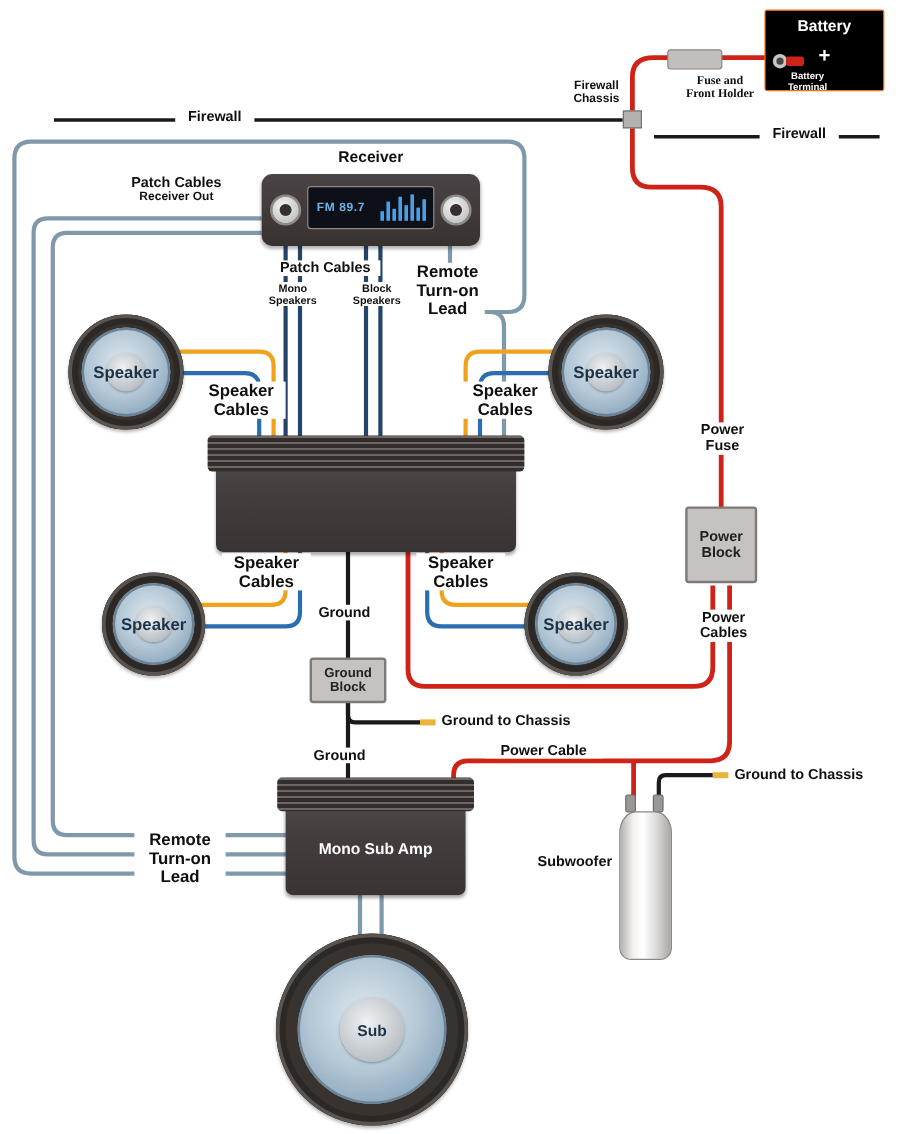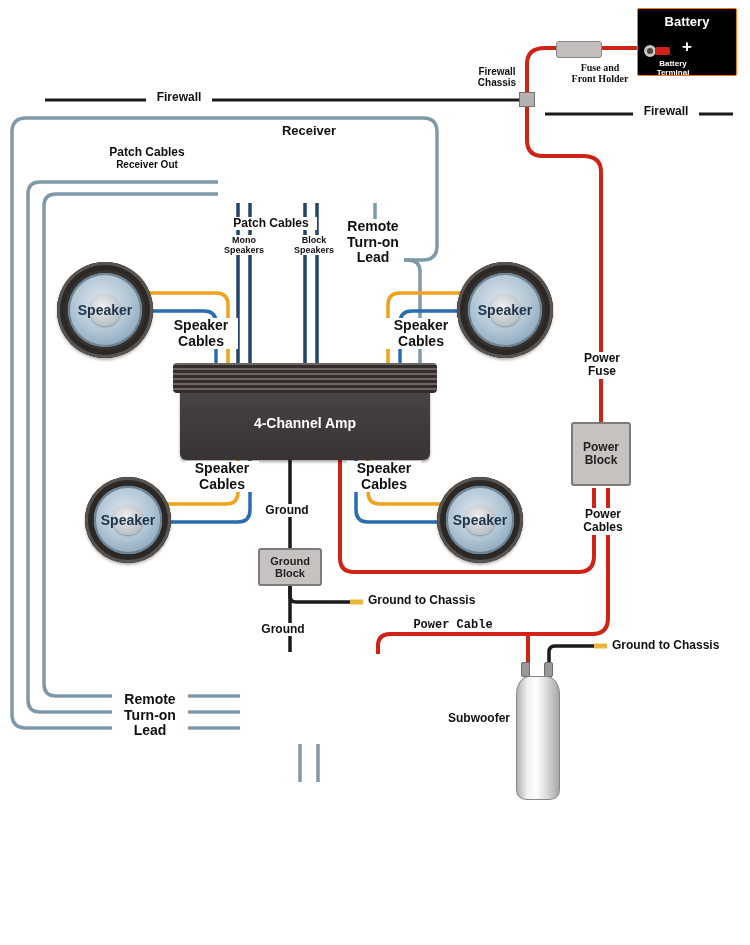--- a/index.html
+++ b/index.html
@@ -103,26 +103,46 @@
     <div class="bplus">+</div>
     <div class="btermtxt">
       <div>Battery</div>
       <div>Terminal</div>
     </div>
   </div>
 
   <div class="comp fuseholder"></div>
   <div class="comp bushing"></div>
 
+  <div class="comp receiver">
+    <div class="knob" style="left:9px;"></div>
+    <div class="knob" style="right:9px;"></div>
+    <div class="display">
+      <span class="fmtext">FM 89.7</span>
+      <span class="bars">
+        <i style="height:8px"></i>
+          <i style="height:16px"></i>
+          <i style="height:10px"></i>
+          <i style="height:20px"></i>
+          <i style="height:13px"></i>
+          <i style="height:22px"></i>
+          <i style="height:11px"></i>
+          <i style="height:18px"></i>
+      </span>
+    </div>
+  </div>
 
   <div class="comp amp" style="left:180px; top:365px; width:250px; height:95px;">
     <div class="fins"></div>
-    <div class="alabel s14" style="top:50px;">4-Channel Amp</div>
-  </div>
-
+  </div>
+
+  <div class="comp amp" style="left:238px; top:650px; width:150px; height:96px;">
+    <div class="fins" style="height:28px;"></div>
+    <div class="alabel s13" style="top:50px;">Mono Sub Amp</div>
+  </div>
 
   <div class="comp grayblock" style="left:571px; top:422px; width:60px; height:64px; font-size:12px;">
     <div>Power</div>
     <div>Block</div>
   </div>
   <div class="comp grayblock" style="left:258px; top:548px; width:64px; height:38px; font-size:11px;">
     <div>Ground</div>
     <div>Block</div>
   </div>
 
@@ -140,20 +160,25 @@
     <div class="cone"></div>
       <div class="cap"></div>
     <div class="slabel s11">Speaker</div>
   </div>
   <div class="comp speaker" style="left:437px; top:477px; width:86px; height:86px;">
     <div class="cone"></div>
       <div class="cap"></div>
     <div class="slabel s11">Speaker</div>
   </div>
 
+  <div class="comp speaker" style="left:230px; top:778px; width:160px; height:160px;">
+    <div class="cone"></div>
+      <div class="cap"></div>
+    <div class="slabel s13">Sub</div>
+  </div>
 
   <div class="capterm" style="left:521px; top:662px;"></div>
   <div class="capterm" style="left:544px; top:662px;"></div>
   <div class="comp capbody"></div>
 
   <div class="lbl s12 bg" style="left:146px; top:91px; width:66px;">Firewall</div>
   <div class="lbl s12 bg" style="left:633px; top:105px; width:66px;">Firewall</div>
 
   <div class="lbl s10" style="left:462px; top:66px; width:70px;">
     <div>Firewall</div>
@@ -213,21 +238,21 @@
     <div>Power</div>
     <div>Cables</div>
   </div>
 
   <div class="lbl s12 bg" style="left:258px; top:504px; width:58px;">Ground</div>
   <div class="lbl s12 bg" style="left:254px; top:623px; width:58px;">Ground</div>
 
   <div class="lbl s12" style="left:368px; top:594px; width:120px; text-align:left;">Ground to Chassis</div>
   <div class="lbl s12" style="left:612px; top:639px; width:120px; text-align:left;">Ground to Chassis</div>
 
-  <div class="lbl s12 bg" style="left:404px; top:619px; width:98px;font-family:Liberation Mono, monospace;">Power Cable</div>
+  <div class="lbl s12 bg" style="left:404px; top:619px; width:98px;">Power Cable</div>
 
   <div class="lbl s12" style="left:428px; top:712px; width:82px; text-align:right;">Subwoofer</div>
 
   <div class="lbl s11 bg" style="left:112px; top:692px; width:76px;">
     <div>Remote</div>
     <div>Turn-on</div>
     <div>Lead</div>
   </div>
 
 </div>

